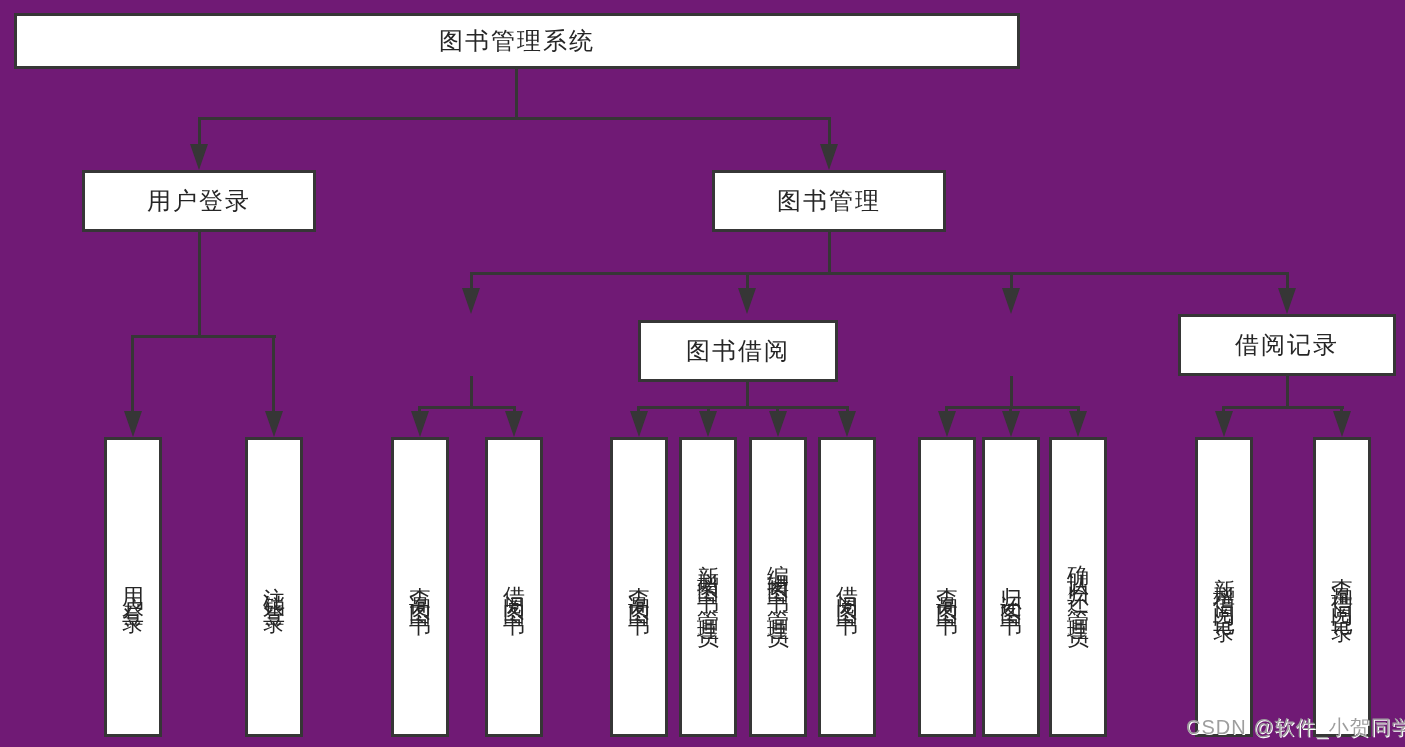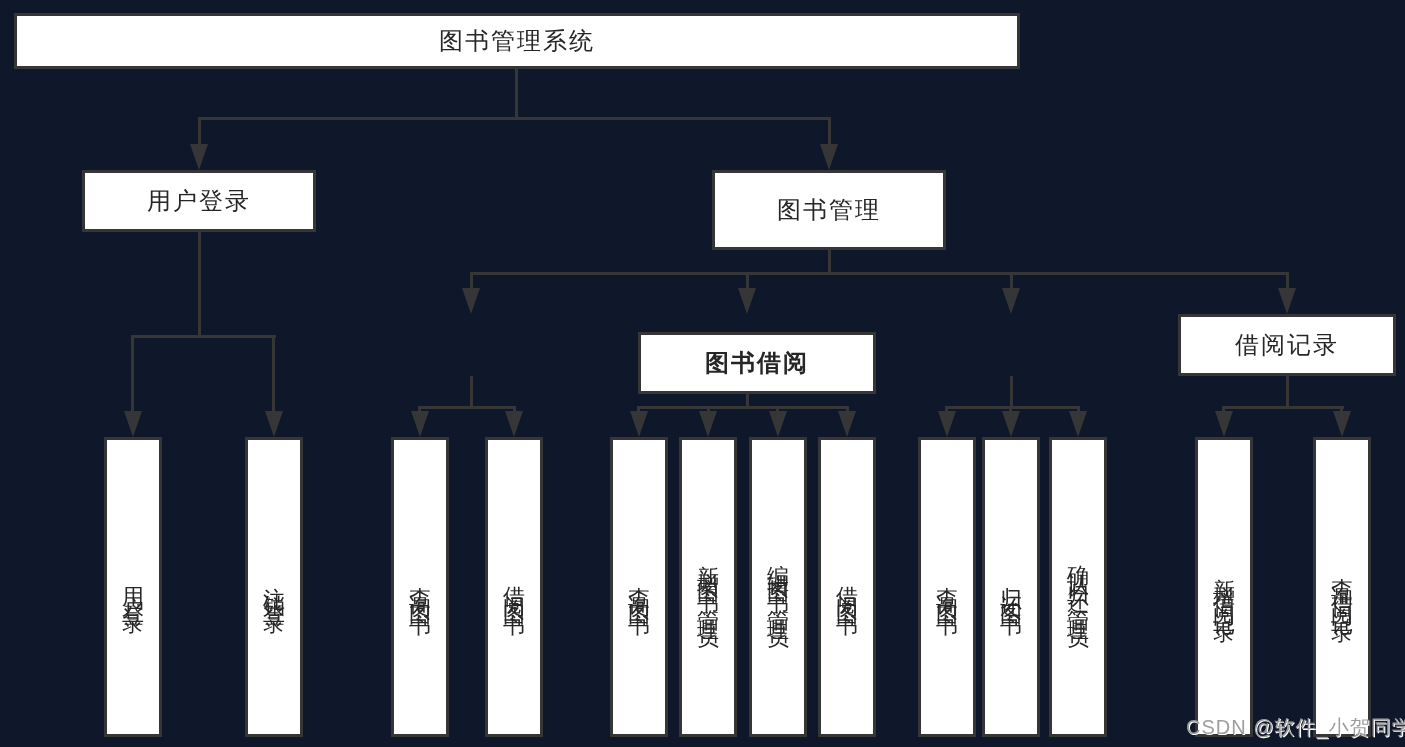--- a/index.html
+++ b/index.html
@@ -1,20 +1,20 @@
 <!DOCTYPE html>
 <html><head>
 <meta charset="utf-8">
 <style>
   html, body { margin: 0; padding: 0; background: #ffffff; }
   .canvas {
     position: relative;
     width: 1405px;
     height: 747px;
-    background: #0f172a;
+    background: #701a75;
     overflow: hidden;
     font-family: "Liberation Sans", sans-serif;
     color: #262626;
   }
   .box {
     position: absolute;
     box-sizing: border-box;
     border: 3px solid #363636;
     background: #ffffff;
     display: flex;
@@ -120,24 +120,24 @@
   <div class="ln" style="left:1222px; top:406px; width:122px; height:3px;"></div>
   <div class="ln" style="left:1222px; top:406px; width:3px; height:9px;"></div>
   <div class="arr" style="left:1215px; top:411px;"></div>
   <div class="ln" style="left:1340px; top:406px; width:3px; height:9px;"></div>
   <div class="arr" style="left:1333px; top:411px;"></div>
 
   <div class="box" style="left:14px; top:13px; width:1006px; height:56px;">图书管理系统</div>
 
   <div class="box" style="left:82px; top:170px; width:234px; height:62px;">用户登录</div>
 
-  <div class="box" style="left:712px; top:170px; width:234px; height:80px;">图书管理</div>
+  <div class="box" style="left:712px; top:170px; width:234px; height:62px;">图书管理</div>
 
 
-  <div class="box" style="left:638px; top:332px; width:238px; height:62px;font-weight:bold;">图书借阅</div>
+  <div class="box" style="left:638px; top:320px; width:200px; height:62px;">图书借阅</div>
 
 
   <div class="box" style="left:1178px; top:314px; width:218px; height:62px;">借阅记录</div>
 
   <div class="box vbox" style="left:104px; top:437px; width:58px; height:300px;">用户登录</div>
   <div class="box vbox" style="left:245px; top:437px; width:58px; height:300px;">注销登录</div>
 
   <div class="box vbox" style="left:391px; top:437px; width:58px; height:300px;">查询图书</div>
   <div class="box vbox" style="left:485px; top:437px; width:58px; height:300px;">借阅图书</div>
 

